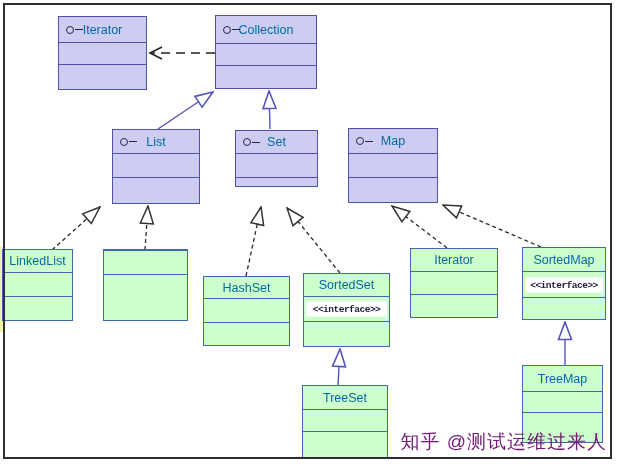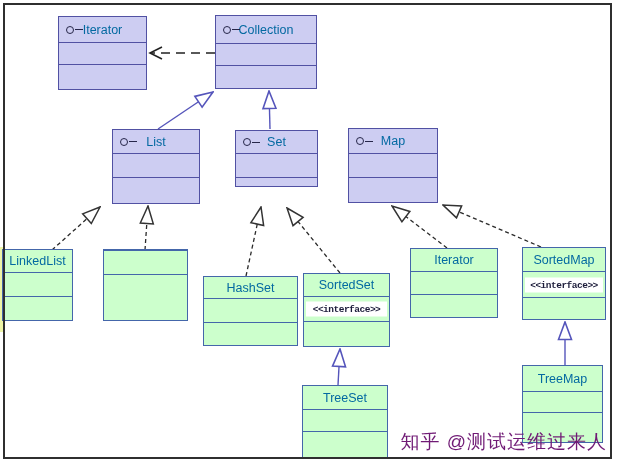--- a/index.html
+++ b/index.html
@@ -128,21 +128,21 @@
     </div>
   <div class="comp" style="height:24px;"></div>
   <div class="comp" style="height:23px;"></div>
 </div>
 
 <div class="ubox green" style="left:103px;top:249px;width:85px;height:72px;">
   <div class="comp" style="height:24px;"></div>
   <div class="comp" style="height:23px;"></div>
 </div>
 
-<div class="ubox green" style="left:203px;top:276px;width:95px;height:70px;">
+<div class="ubox green" style="left:203px;top:276px;width:87px;height:70px;">
   <div class="title" style="height:21px;">
       <span class="lbl">HashSet</span>
     </div>
   <div class="comp" style="height:24px;"></div>
   <div class="comp" style="height:22px;"></div>
 </div>
 
 <div class="ubox green" style="left:303px;top:273px;width:87px;height:74px;">
   <div class="title" style="height:22px;">
       <span class="lbl">SortedSet</span>

